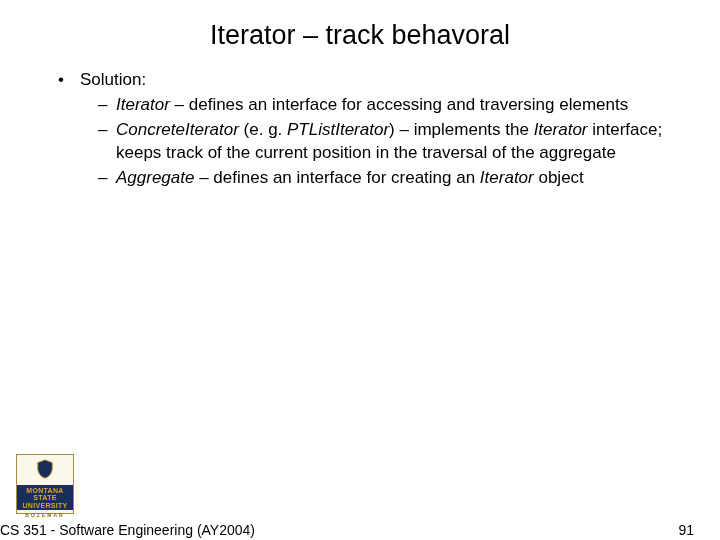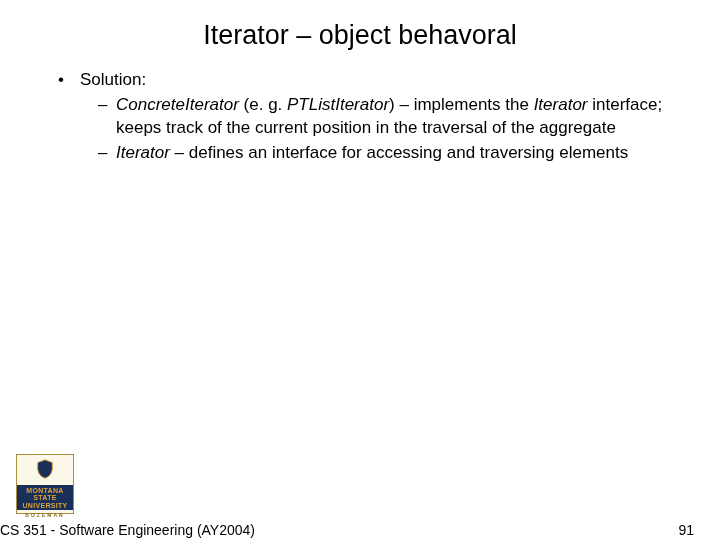--- a/index.html
+++ b/index.html
@@ -112,32 +112,35 @@
     letter-spacing: 2px;
     padding-top: 2px;
     font-weight: bold;
   }
 </style>
 </head>
 <body>
 
 <div class="slide">
 
-  <div class="title">Iterator – object behavoral</div>
+  <div class="title">Iterator – track behavoral</div>
 
   <div class="body">
     <ul class="top">
       <li>
         <span>Solution:</span>
         <ul class="sub">
           <li>
+            <span class="italic">Iterator</span><span> – defines an interface for accessing and traversing elements</span>
+          </li>
+          <li>
             <span class="italic">ConcreteIterator</span><span> (e. g. </span><span class="italic">PTListIterator</span><span>) – implements the </span><span class="italic">Iterator</span><span> interface; keeps track of the current position in the traversal of the aggregate</span>
           </li>
           <li>
-            <span class="italic">Iterator</span><span> – defines an interface for accessing and traversing elements</span>
+            <span class="italic">Aggregate</span><span> – defines an interface for creating an </span><span class="italic">Iterator</span><span> object</span>
           </li>
         </ul>
       </li>
     </ul>
   </div>
 
   <div class="logo">
     <svg class="logo-shield" viewBox="0 0 24 24">
       <path d="M12 2 L20 5 V11 C20 17 16 21 12 22 C8 21 4 17 4 11 V5 Z" fill="#1a2e5a" stroke="#d9a23a" stroke-width="1"></path>
     </svg>

